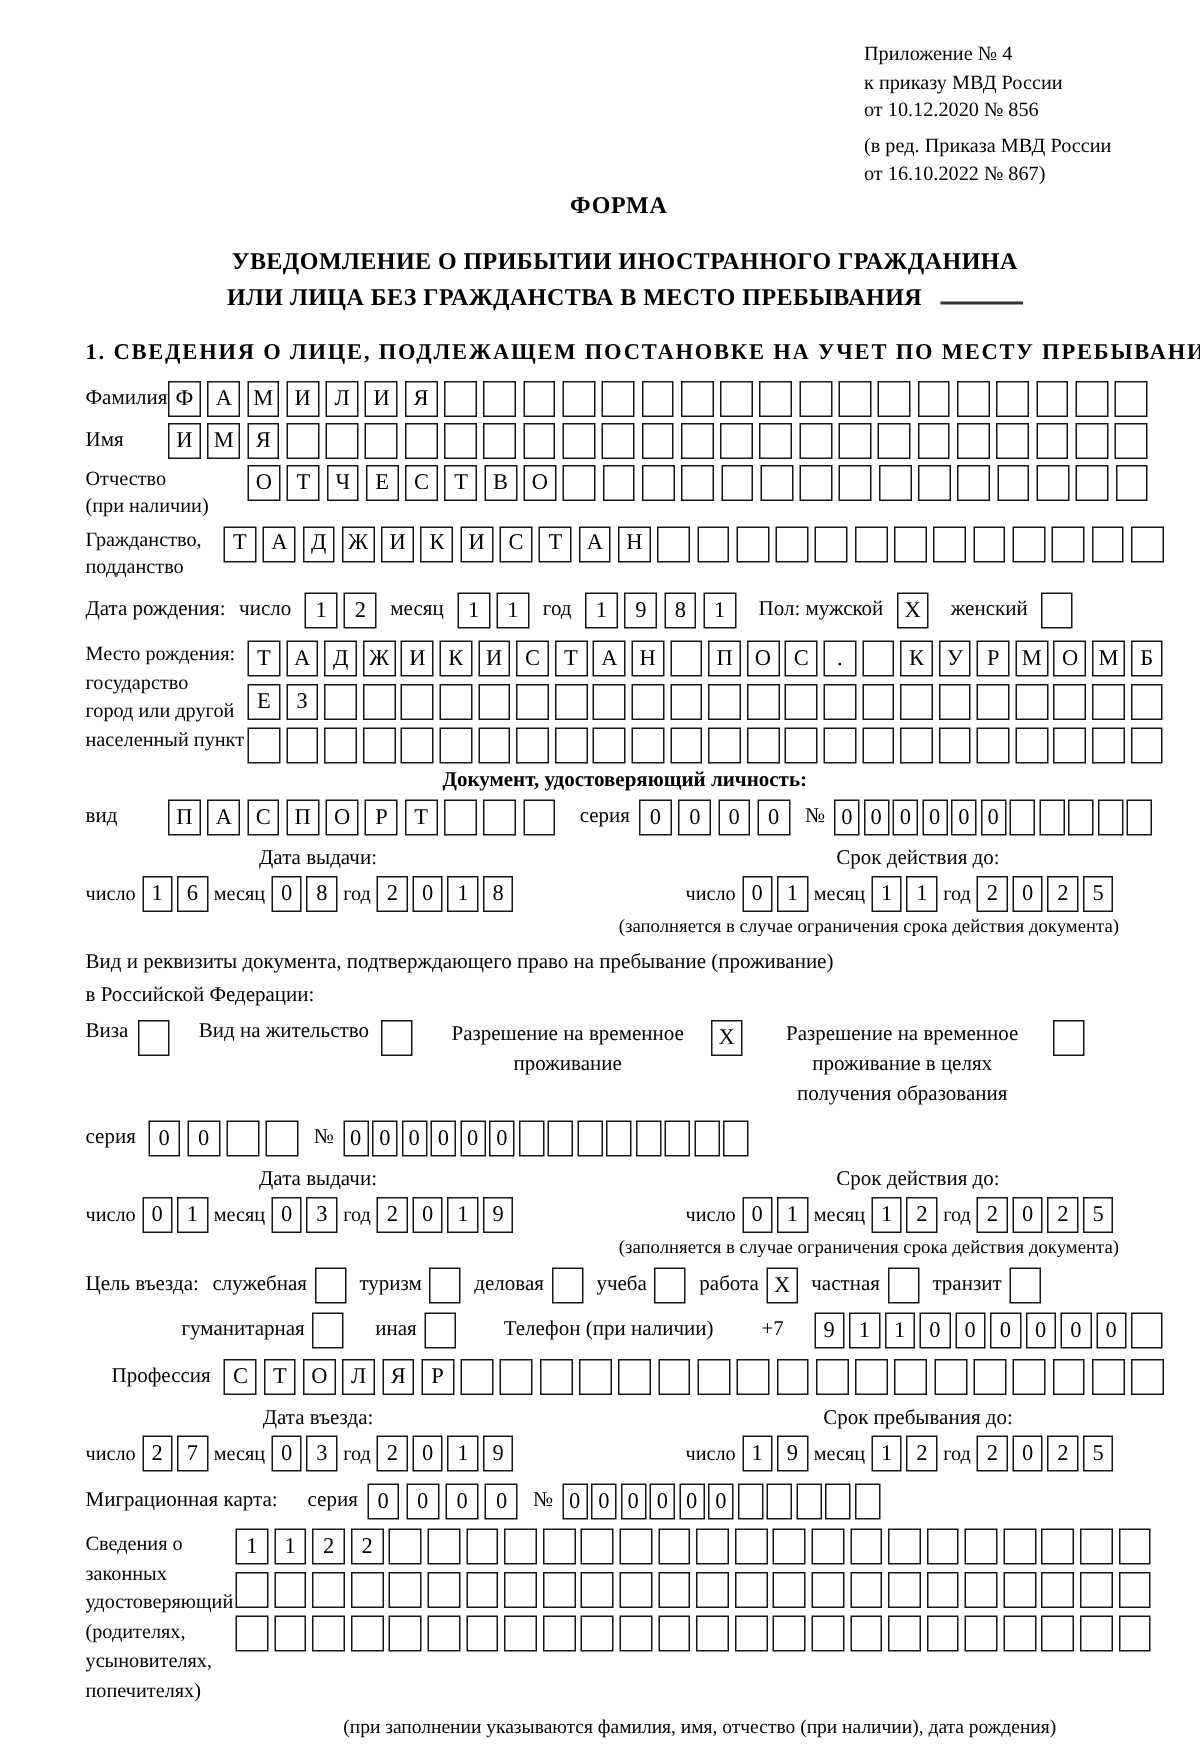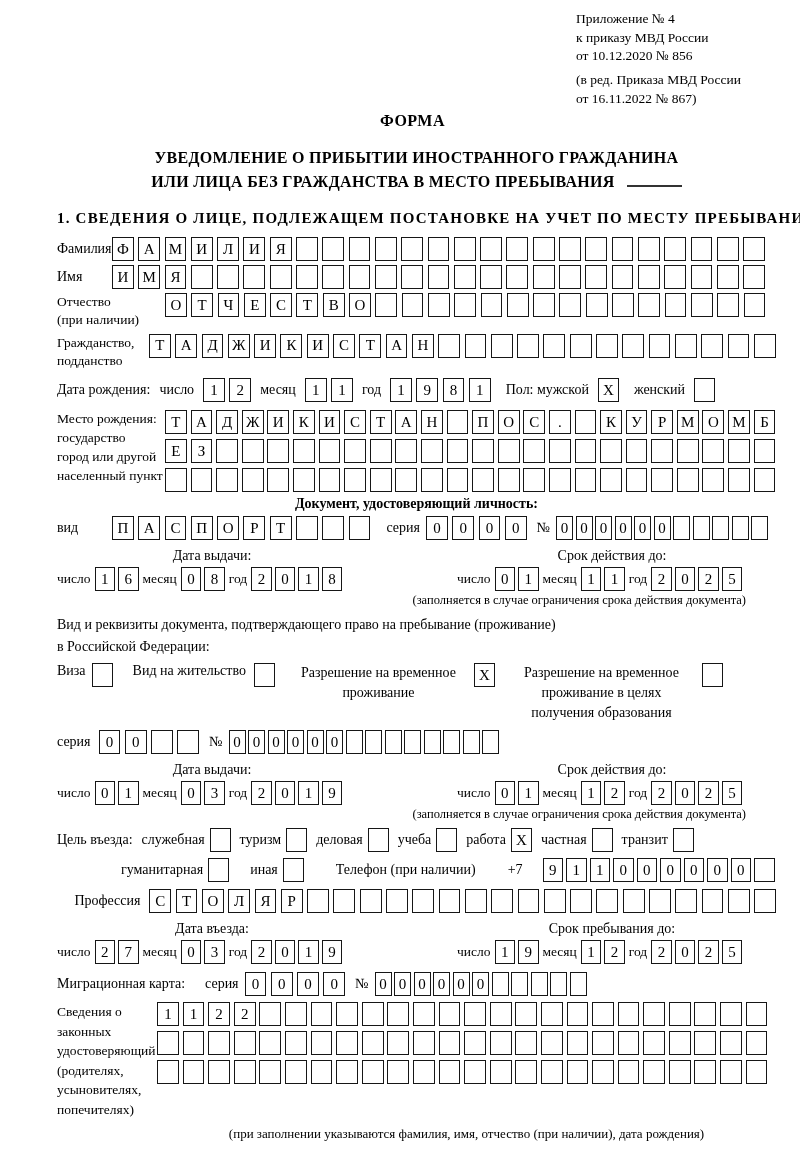--- a/index.html
+++ b/index.html
@@ -1,19 +1,19 @@
 <!DOCTYPE html>
 <html><head>
 <meta charset="utf-8">
 <style>
   html,body{margin:0;padding:0;background:#ffffff;}
   .page{
     width:800px;height:1163px;background:#fff;color:#000;
     font-family:"Liberation Serif","DejaVu Serif",serif;
-    box-sizing:border-box;padding:10px 24px 10px 57px;overflow:hidden;position:relative;
+    box-sizing:border-box;padding:27px 24px 10px 57px;overflow:hidden;position:relative;
   }
   
   .appendix{margin-left:auto;width:200px;font-size:13.5px;line-height:1.38;}
   .appendix .grp2{margin-top:5px;}
   .forma{text-align:center;font-weight:bold;font-size:16px;margin-top:4px;padding-right:8px;letter-spacing:.5px;}
   
   .title{text-align:center;font-weight:bold;font-size:16px;line-height:1.5;margin-top:16px;letter-spacing:.3px;}
   .title .blank{display:inline-block;width:55px;height:12px;border-bottom:2px solid #333;margin-left:12px;}
   .sec1{font-weight:bold;font-size:15px;margin-top:16px;letter-spacing:1.2px;white-space:nowrap;}
   
@@ -62,21 +62,21 @@
 <body>
 
 <div class="page">
 
   <div class="appendix">
     <div>Приложение № 4</div>
     <div>к приказу МВД России</div>
     <div>от 10.12.2020 № 856</div>
     <div class="grp2">
       <div>(в ред. Приказа МВД России</div>
-      <div>от 16.11.2022 № 867)</div>
+      <div>от 16.10.2022 № 867)</div>
     </div>
   </div>
 
   <div class="forma">ФОРМА</div>
 
   <div class="title">
     <div>УВЕДОМЛЕНИЕ О ПРИБЫТИИ ИНОСТРАННОГО ГРАЖДАНИНА</div>
     <div><span>ИЛИ ЛИЦА БЕЗ ГРАЖДАНСТВА В МЕСТО ПРЕБЫВАНИЯ</span><span class="blank"></span></div>
   </div>
 

